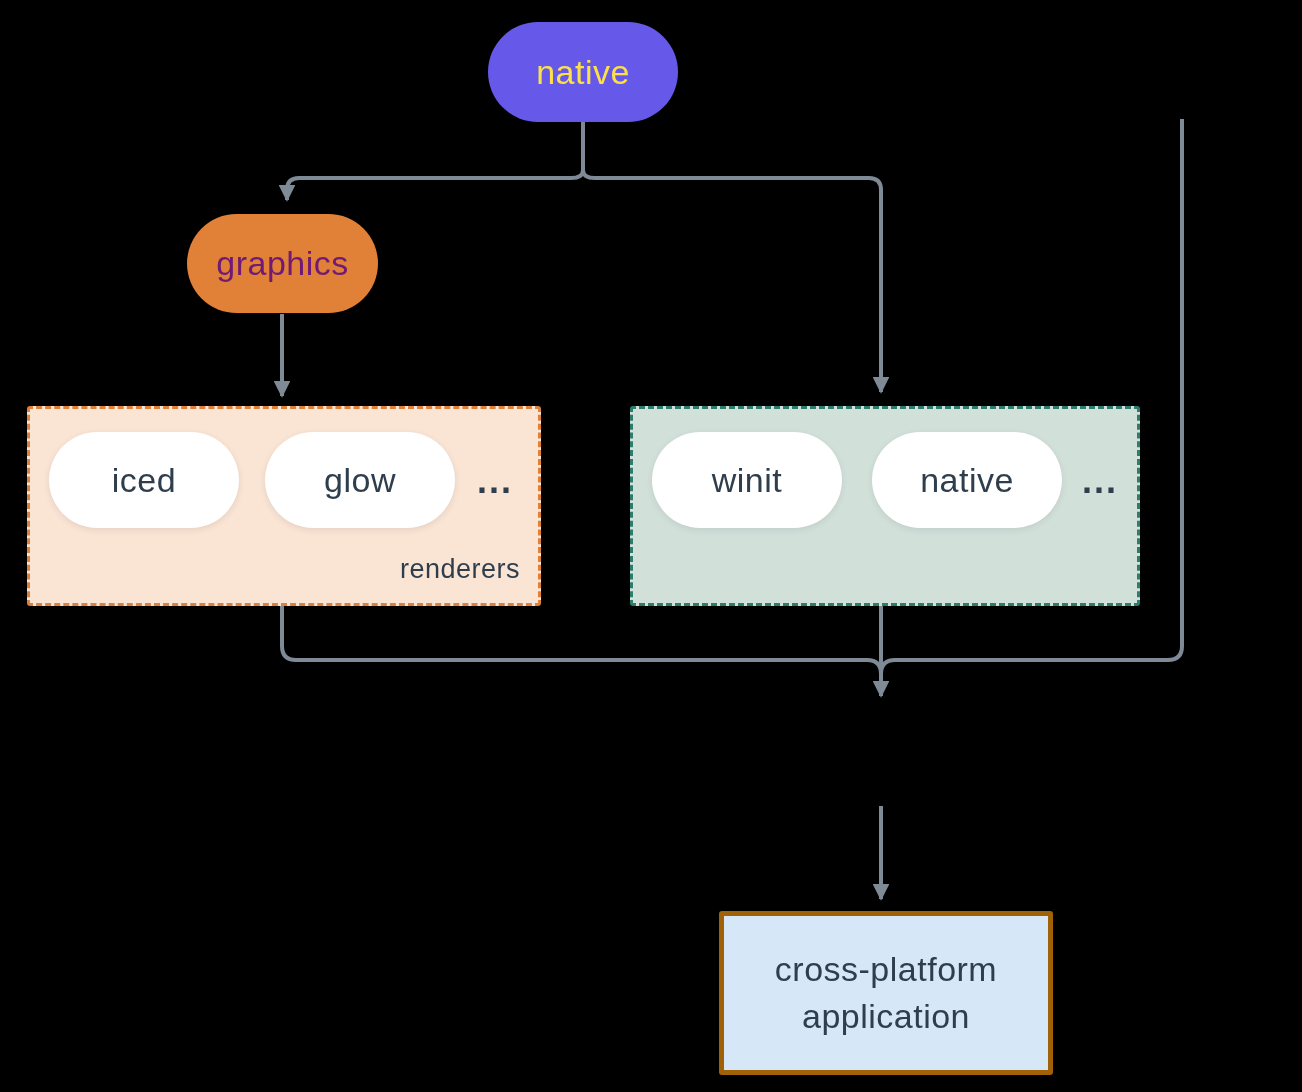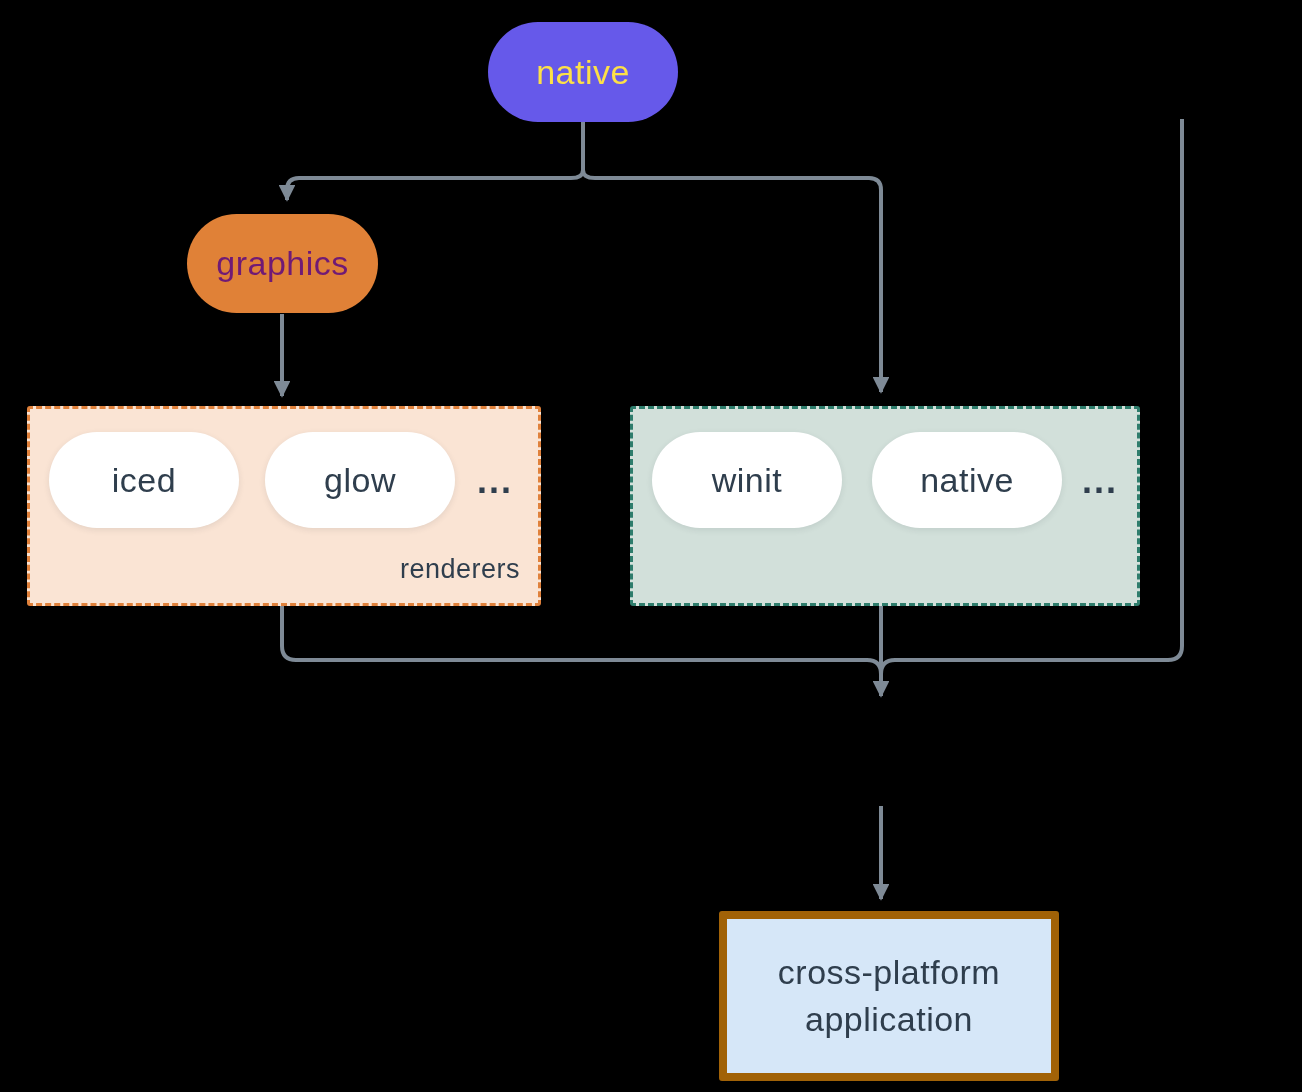--- a/index.html
+++ b/index.html
@@ -31,21 +31,21 @@
   .group-label{
     position:absolute;right:12px;bottom:12px;
     color:#2F3E4D;font-size:27px;letter-spacing:.5px;padding-left:28px;
   }
   .ellipsis{
     position:absolute;color:#2F3E4D;font-size:36px;font-weight:bold;
     letter-spacing:2px;
   }
   .app-box{
     position:absolute;left:719px;top:911px;width:324px;height:154px;
-    background:#D6E7F8;border:8px solid #a16207;border-radius:3px;
+    background:#D6E7F8;border:5px solid #a16207;border-radius:3px;
     display:flex;align-items:center;justify-content:center;text-align:center;
     color:#2F3E4D;font-size:34px;line-height:1.38;letter-spacing:.5px;
   }
   .app-box .app-label{width:300px;}
   
   .node-native{left:488px;top:22px;width:190px;height:100px;}
   .node-web{left:1087px;top:25px;width:190px;height:95px;}
   .node-graphics{left:187px;top:214px;width:191px;height:99px;}
   .node-iced{left:786px;top:707px;width:192px;height:99px;}
   .item-wgpu{left:49px;top:432px;width:190px;height:96px;}

